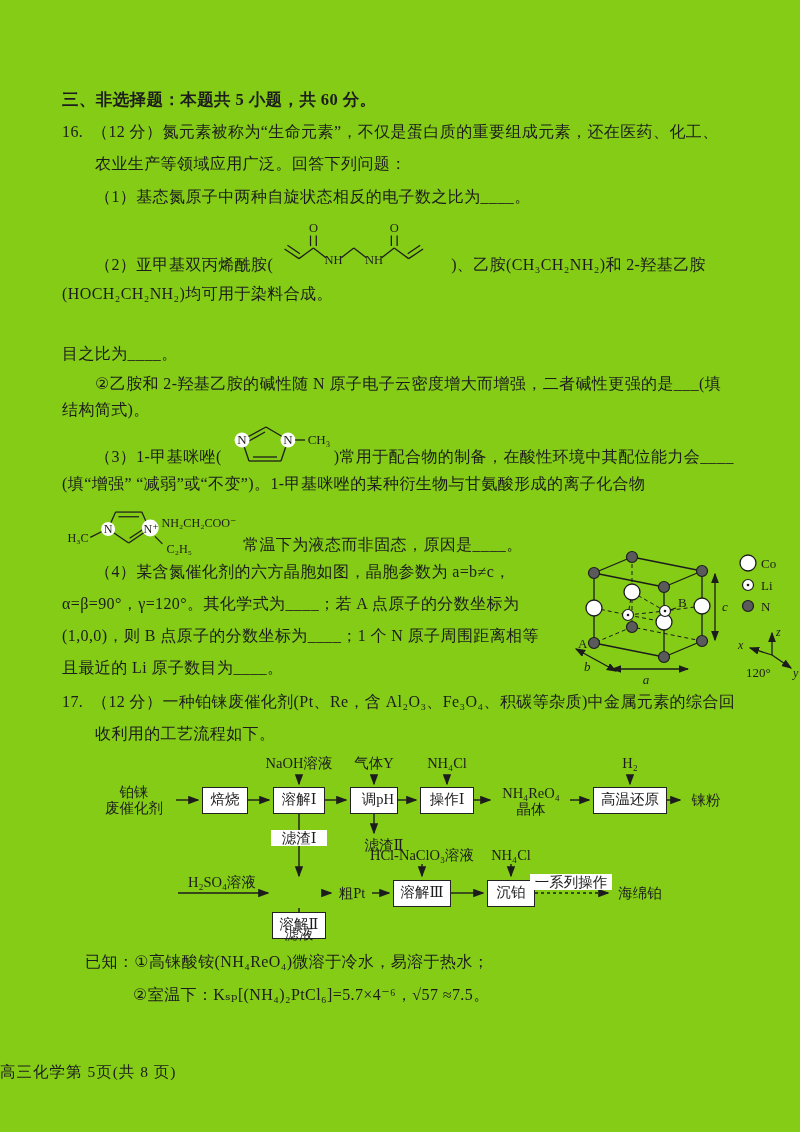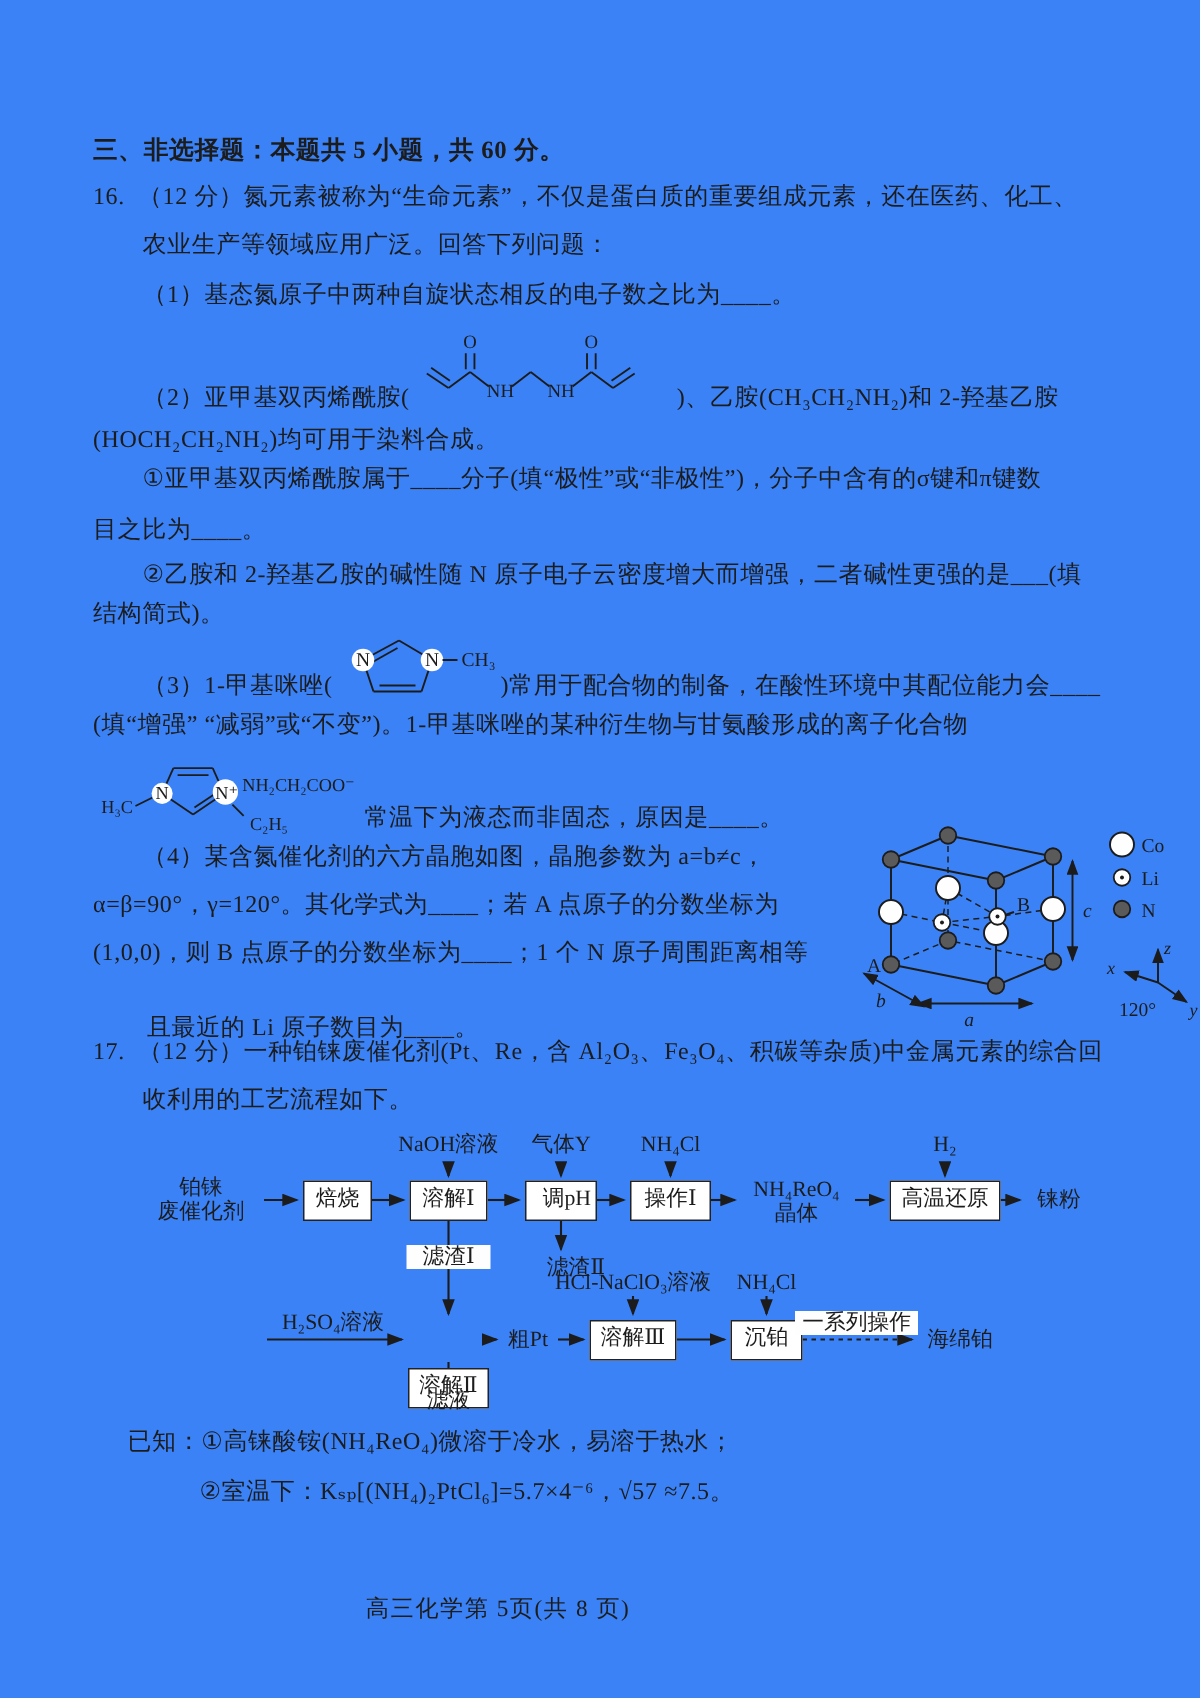--- a/index.html
+++ b/index.html
@@ -1,37 +1,37 @@
 <!DOCTYPE html>
 <html><head>
 <meta charset="utf-8">
 <style>
   html,body{margin:0;padding:0;background:#e8e8e8;}
   .page{
     position:relative;width:800px;height:1132px;margin:0 auto;
-    background:#3b82f6;overflow:hidden;
+    background:#84cc16;overflow:hidden;
     font-family:"Liberation Serif","DejaVu Serif","DejaVu Sans",serif;
     color:#1c1c1c;
   }
   .line{position:absolute;white-space:nowrap;font-size:16px;letter-spacing:0.4px;line-height:1.25;}
   .bold{font-weight:700;font-size:16.5px;}
   .row{position:absolute;display:flex;align-items:flex-end;white-space:nowrap;}
   .row .txt{font-size:16px;letter-spacing:0.4px;padding-bottom:4px;}
   .struct{display:block;}
   .fig{position:absolute;}
   
   .flow{position:absolute;left:60px;top:752px;width:720px;height:198px;font-size:14.5px;}
   .flow svg.wires{position:absolute;left:0;top:0;}
   .fbox{
     position:absolute;height:27px;box-sizing:border-box;border:1.6px solid #222;
     background:#fff;text-align:center;line-height:23px;padding:0 3px;font-size:14.5px;
   }
   .flabel{position:absolute;text-align:center;line-height:16px;}
   .wbg{background:#fefefe;}
-  .footer{position:absolute;left:0;top:1062px;width:664px;text-align:center;font-size:15.5px;letter-spacing:1px;}
+  .footer{position:absolute;left:0;top:1062px;width:664px;text-align:left;font-size:15.5px;letter-spacing:1px;}
   svg text{font-family:"Liberation Serif","DejaVu Serif","DejaVu Sans",serif;fill:#1c1c1c;}
   svg .bond{stroke:#1c1c1c;stroke-width:1.3;fill:none;}
   svg .dash{stroke:#1c1c1c;stroke-width:1;fill:none;stroke-dasharray:4 3;}
 </style>
 </head>
 <body>
 
 <div class="page">
 
   <div class="line bold" style="left:62px;top:90px;">三、非选择题：本题共 5 小题，共 60 分。</div>
@@ -58,21 +58,20 @@
       <text x="126" y="13" font-size="13" text-anchor="middle">O</text>
       <line class="bond" x1="123" y1="17" x2="123" y2="28"></line>
         <line class="bond" x1="129" y1="17" x2="129" y2="28"></line>
       <line class="bond" x1="126" y1="30" x2="141" y2="41"></line>
       <line class="bond" x1="141" y1="41" x2="156" y2="31"></line>
         <line class="bond" x1="140" y1="36" x2="153" y2="27"></line>
     </svg>
     <span class="txt">)、乙胺(CH₃CH₂NH₂)和 2-羟基乙胺</span>
   </div>
   <div class="line" style="left:62px;top:284px;">(HOCH₂CH₂NH₂)均可用于染料合成。</div>
-  <div class="line" style="left:95px;top:310px;">①亚甲基双丙烯酰胺属于____分子(填“极性”或“非极性”)，分子中含有的σ键和π键数</div>
   <div class="line" style="left:62px;top:344px;">目之比为____。</div>
   <div class="line" style="left:95px;top:374px;">②乙胺和 2-羟基乙胺的碱性随 N 原子电子云密度增大而增强，二者碱性更强的是___(填</div>
   <div class="line" style="left:62px;top:400px;">结构简式)。</div>
 
   <div class="row" style="left:95px;top:418px;height:54px;">
     <span class="txt">（3）1-甲基咪唑(</span>
     <svg class="struct" width="112" height="52" viewBox="0 0 112 52">
       <line class="bond" x1="20" y1="20" x2="44" y2="7"></line>
       <line class="bond" x1="27" y1="21" x2="43" y2="12"></line>
       <line class="bond" x1="44" y1="7" x2="66" y2="20"></line>
@@ -109,21 +108,21 @@
       <line class="bond" x1="96" y1="41" x2="104" y2="49"></line>
       <text x="122" y="59" font-size="13" text-anchor="middle">C₂H₅</text>
       <text x="103" y="31" font-size="13" text-anchor="start">NH₂CH₂COO⁻</text>
     </svg>
     <span class="txt" style="">常温下为液态而非固态，原因是____。</span>
   </div>
 
   <div class="line" style="left:95px;top:562px;">（4）某含氮催化剂的六方晶胞如图，晶胞参数为 a=b≠c，</div>
   <div class="line" style="left:62px;top:594px;">α=β=90°，γ=120°。其化学式为____；若 A 点原子的分数坐标为</div>
   <div class="line" style="left:62px;top:626px;">(1,0,0)，则 B 点原子的分数坐标为____；1 个 N 原子周围距离相等</div>
-  <div class="line" style="left:62px;top:676px;margin-left:36px;">且最近的 Li 原子数目为____。</div>
+  <div class="line" style="left:62px;top:658px;">且最近的 Li 原子数目为____。</div>
 
   <div class="fig" style="left:572px;top:543px;">
     <svg width="228" height="148" viewBox="0 0 228 148">
       <defs>
         <marker id="dim" markerWidth="8" markerHeight="8" refX="7" refY="3" orient="auto-start-reverse">
           <path d="M0,0L8,3L0,6z" fill="#1c1c1c"></path>
         </marker>
       </defs>
 
       <line class="bond" x1="22" y1="30" x2="92" y2="44"></line>

